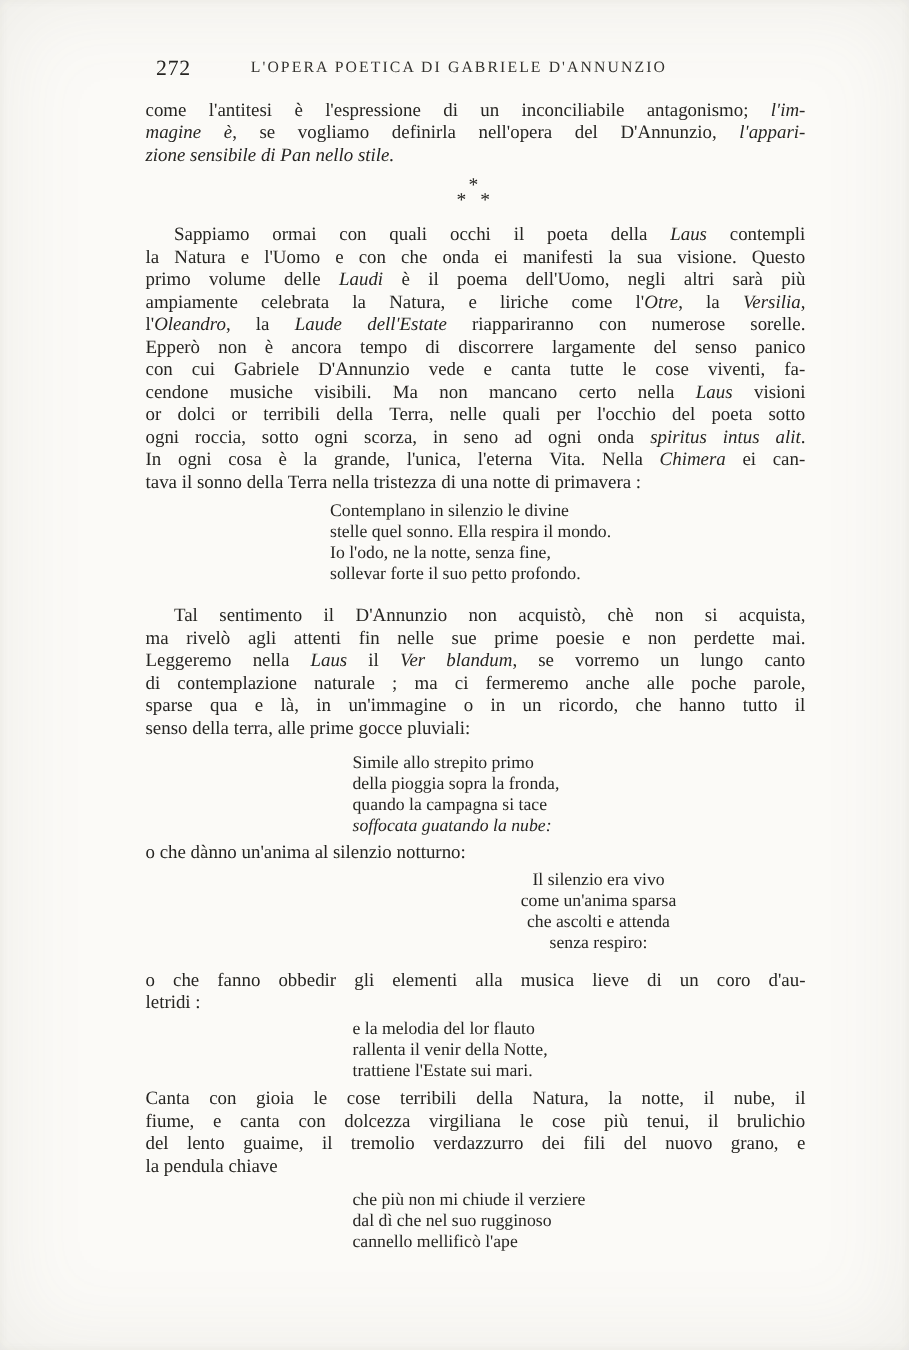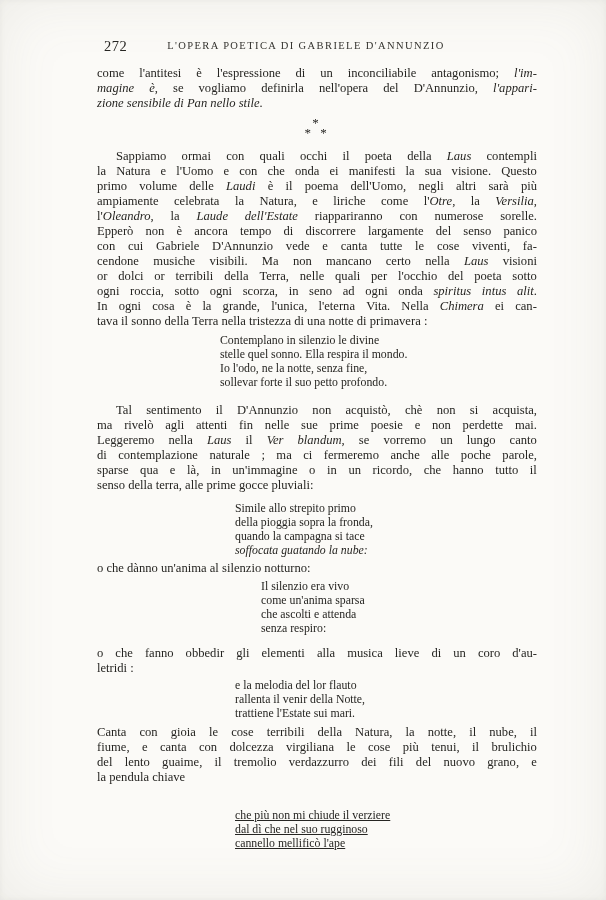--- a/index.html
+++ b/index.html
@@ -64,41 +64,41 @@
   .verse {
     font-size: 11.8px;
   }
   .verse .ln {
     height: 14px;
     line-height: 14px;
     white-space: nowrap;
   }
   .v-shallow { margin-left: 123px; }
   .v-normal  { margin-left: 138px; }
-  .v-deep    { margin-left: 164px; }
+  .v-deep    { margin-left: 164px; text-align: center; }
   .asterism {
     text-align: center;
     font-size: 13px;
     margin: 7px 0 11px;
   }
   .asterism .row {
     height: 10px;
     line-height: 10px;
     letter-spacing: 3px;
   }
   
   .blk-3  { margin-top: 4px; }
   .blk-4  { margin-top: 14px; }
   .blk-5  { margin-top: 8px; }
   .blk-6  { margin-top: 4px; }
   .blk-7  { margin-top: 3px; }
   .blk-8  { margin-top: 11px; }
   .blk-9  { margin-top: 2px; }
   .blk-10 { margin-top: 5px; }
-  .blk-11 { margin-top: 23px; text-decoration: underline; }
+  .blk-11 { margin-top: 7px; }
   i { font-style: italic; }
 </style>
 </head>
 <body>
 
 <div class="page">
   <div class="content">
     <div class="pagehead">
       <span class="page-number">272</span>
       <span class="running-title">L'OPERA POETICA DI GABRIELE D'ANNUNZIO</span>

